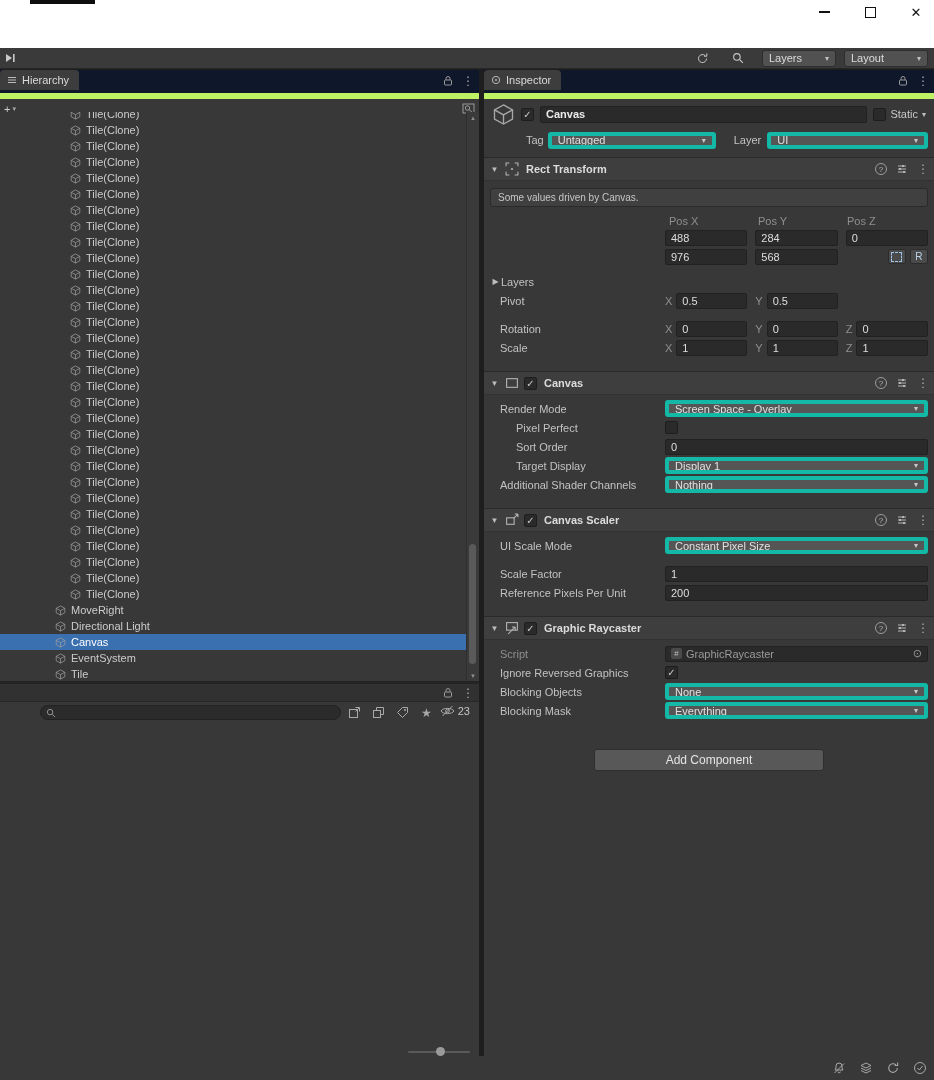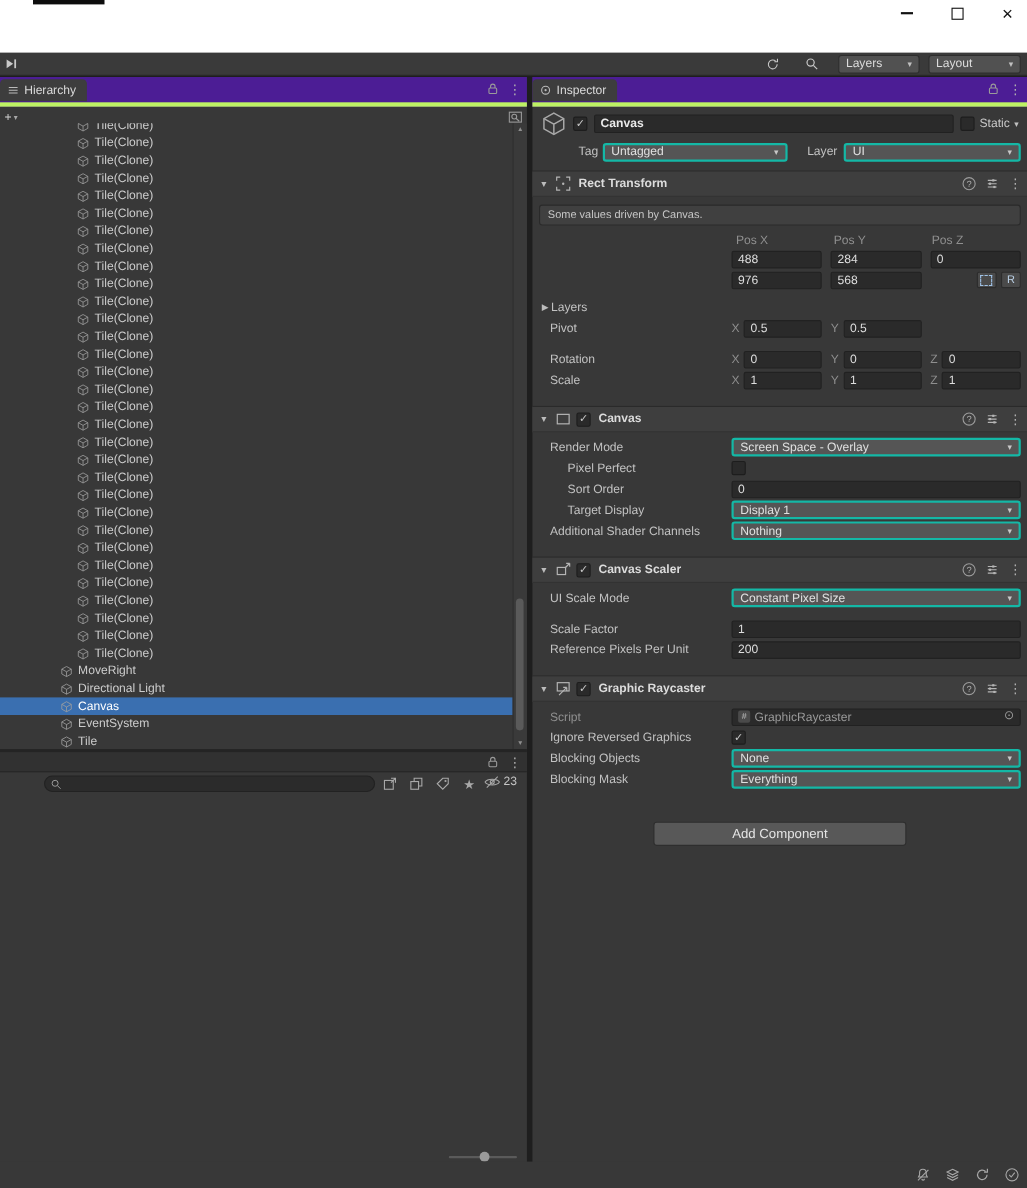--- a/index.html
+++ b/index.html
@@ -26,22 +26,22 @@
   .tb-dd .caret{margin-left:auto;font-size:8px;color:#c0c0c0;padding-left:8px;}
   .dd-layers{width:74px;margin-left:16px;}
   .dd-layout{width:84px;margin-left:8px;align-items:center;}
   .gap20{width:20px;}
 
   
   .panel{position:absolute;top:70px;bottom:0;background:#383838;}
   .panel.left{left:0;width:479px;}
   .panel.right{left:484px;width:450px;}
 
-  .tabstrip{position:relative;height:23px;background:#4c1d95;border-bottom:4px solid #bef264;
-            display:flex;align-items:center;}
+  .tabstrip{position:relative;height:23px;background:#0f172a;border-bottom:6px solid #bef264;
+            display:flex;align-items:flex-start;}
   .tab{height:20px;background:#3d3d3d;border-radius:4px 4px 0 0;display:flex;align-items:center;
        gap:5px;padding:0 10px 0 7px;color:#dadada;}
   .strip-icons{position:absolute;right:5px;top:4px;display:flex;gap:8px;align-items:center;}
   .kebab{color:#b0b0b0;font-size:12px;line-height:1;}
 
   
   .hier-bar{position:relative;height:19px;display:flex;align-items:center;}
   .plus-btn{display:flex;align-items:center;margin-left:4px;color:#cfcfcf;}
   .plus-btn .caret{font-size:7px;color:#a8a8a8;margin-left:2px;}
   .searchbox{position:absolute;left:152px;right:21px;top:2px;height:15px;background:#2b2b2b;
@@ -86,21 +86,21 @@
   .cb{width:13px;height:13px;background:#2a2a2a;border:1px solid #1d1d1d;border-radius:2px;
       display:flex;align-items:center;justify-content:center;color:#c8c8c8;font-size:10px;flex-shrink:0;box-sizing:border-box;}
   .tf{height:17px;background:#2a2a2a;border:1px solid #212121;border-radius:2px;color:#dedede;
       display:flex;align-items:center;padding:0 5px;box-sizing:border-box;white-space:nowrap;overflow:hidden;}
   .name-field{flex:1;font-weight:bold;color:#eaeaea;}
   .static-grp{display:flex;align-items:center;gap:4px;margin-right:2px;}
   .static-grp .caret{font-size:8px;color:#c0c0c0;}
 
   .go-row2{display:flex;align-items:center;height:22px;padding:0 6px 0 42px;}
   .mini-lbl{color:#c2c2c2;flex-shrink:0;}
-  .dd{height:17px;background:#555555;border:2px solid #14b8a6;border-radius:3px;color:#e0e0e0;
+  .dd{height:17px;background:#555555;border:4px solid #14b8a6;border-radius:3px;color:#e0e0e0;
       display:flex;align-items:center;padding:0 6px;box-sizing:border-box;white-space:nowrap;overflow:hidden;}
   .dd .caret{margin-left:auto;font-size:8px;color:#c8c8c8;padding-left:6px;}
   .dd.tag{width:168px;margin-left:4px;}
   .lbl-layer{margin-left:18px;}
   .dd.layer{flex:1;margin-left:6px;margin-right:0;}
 
   .comp{border-top:1px solid #2a2a2a;margin-top:6px;}
   .comp-head{height:22px;background:#3e3e3e;border-bottom:1px solid #323232;display:flex;
              align-items:center;padding:0 5px;gap:5px;}
   .fold{width:11px;font-size:8px;color:#bcbcbc;text-align:center;flex-shrink:0;}

